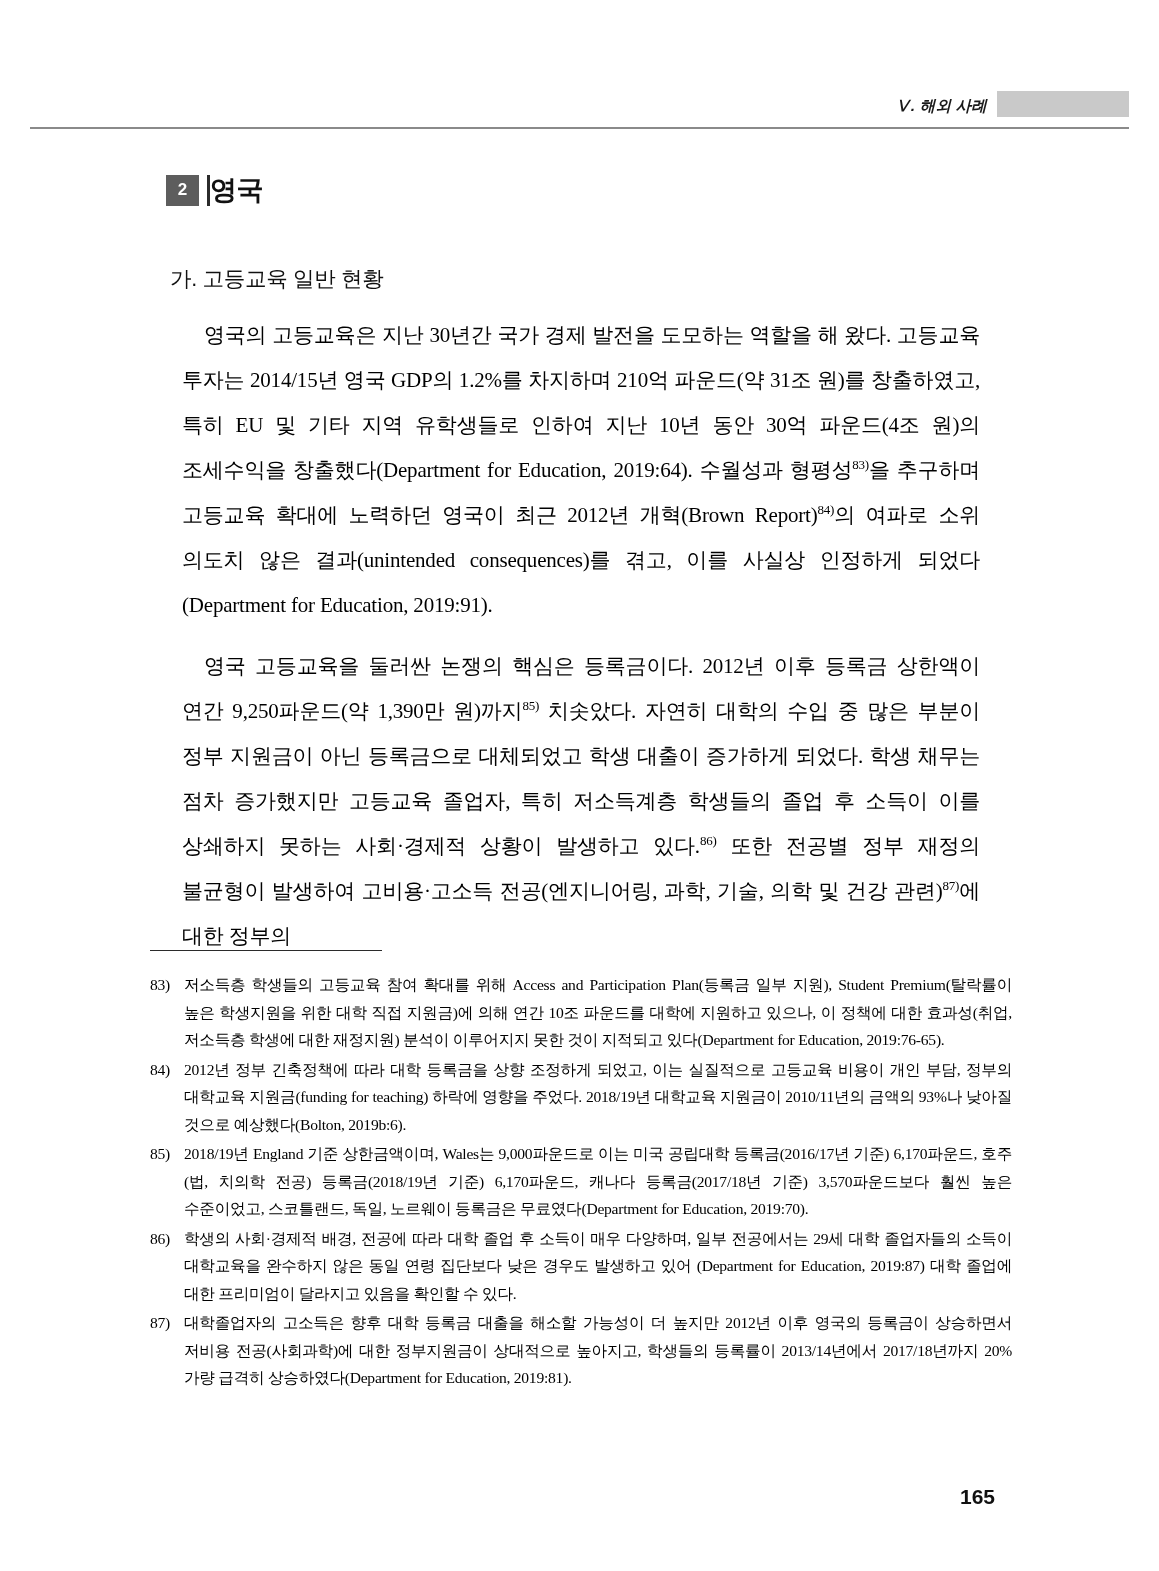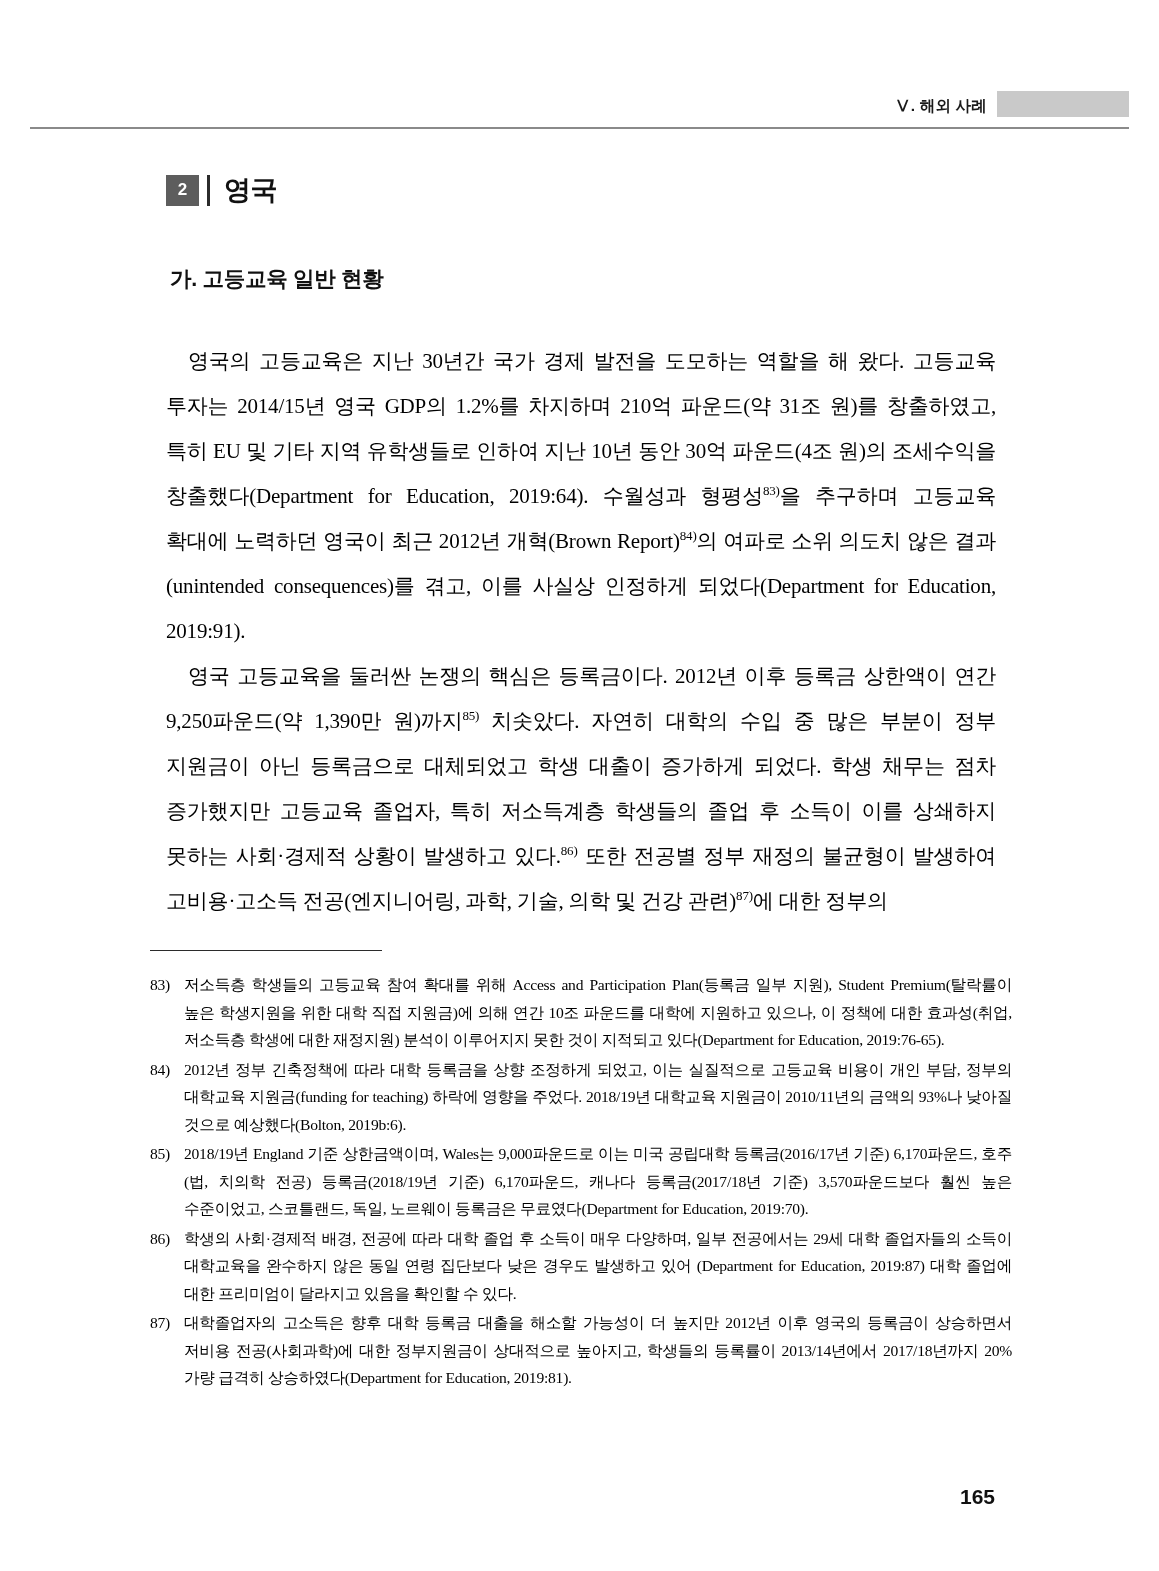--- a/index.html
+++ b/index.html
@@ -25,20 +25,21 @@
   }
   .header-text {
     position: absolute;
     right: 172px;
     top: 0;
     font-size: 15.5px;
     letter-spacing: 0.2px;
     font-family: "Liberation Sans", sans-serif;
     font-weight: 600;
     color: #1a1a1a;
+    font-style: italic;
   }
   .header-block {
     position: absolute;
     right: 30px;
     top: -5px;
     width: 132px;
     height: 26px;
     background: #c9c9c9;
   }
   .header-rule {
@@ -77,47 +78,46 @@
     justify-content: center;
     letter-spacing: 0;
   }
   .chapter-bar {
     width: 3px;
     height: 31px;
     background: #2b2b2b;
     margin-left: 8px;
   }
   .chapter-title {
-    margin-left: 14px;
     font-family: Liberation Mono, monospace;
     font-size: 27px;
     font-weight: 700;
     letter-spacing: -0.5px;
     color: #111111;
   }
 
   
   .section-head {
     font-family: "Liberation Sans", sans-serif;
     font-size: 21.5px;
-    font-weight: 700;
+    font-weight: 400;
     letter-spacing: -0.3px;
     color: #111111;
-    margin-bottom: 46px;
+    margin-bottom: 20px;
     margin-left: 4px;
   }
 
   
   .body-par {
     font-size: 21px;
     line-height: 45px;
     text-align: justify;
     text-justify: inter-character;
     text-indent: 22px;
-    margin: 0;
+    margin: 16px;
     letter-spacing: -0.2px;
     word-break: keep-all;
   }
   .body-par + .body-par { margin-top: 0px; }
   sup {
     font-size: 13px;
     vertical-align: super;
     line-height: 0;
   }
 

